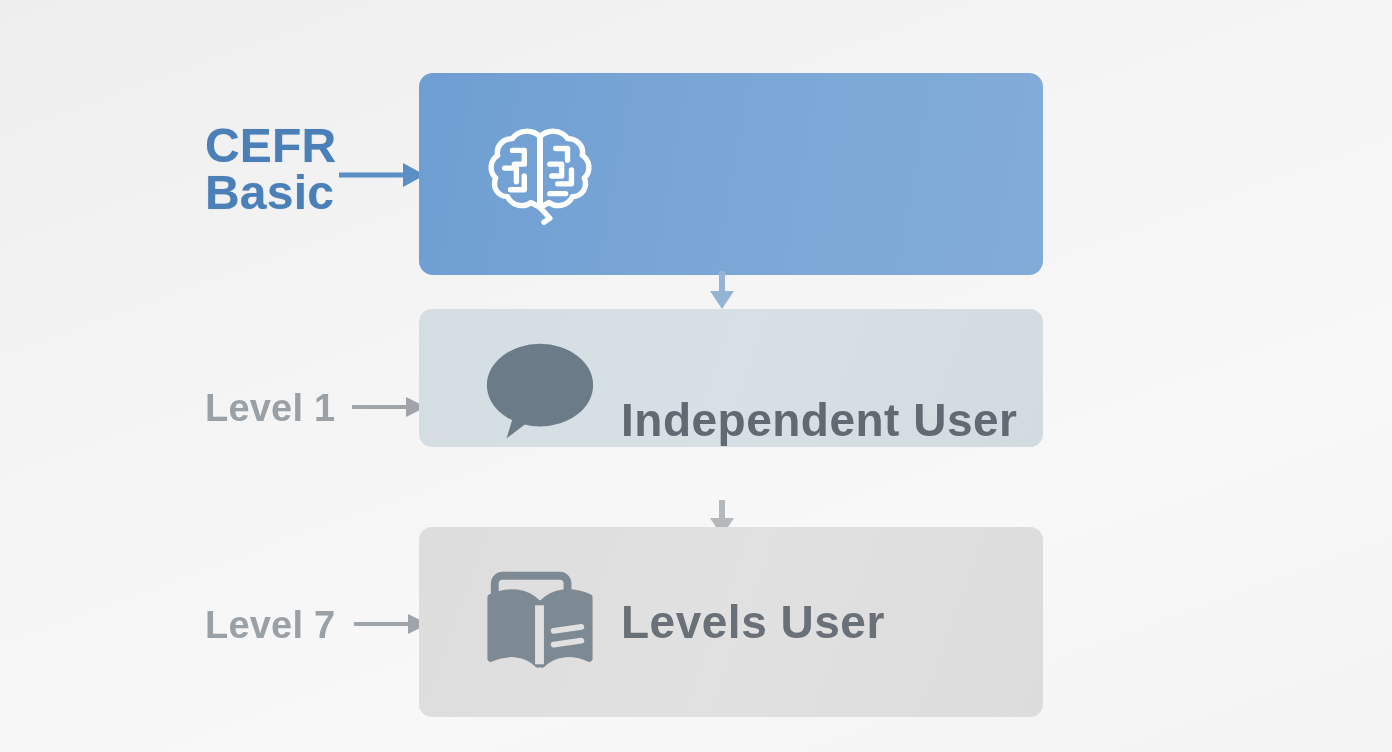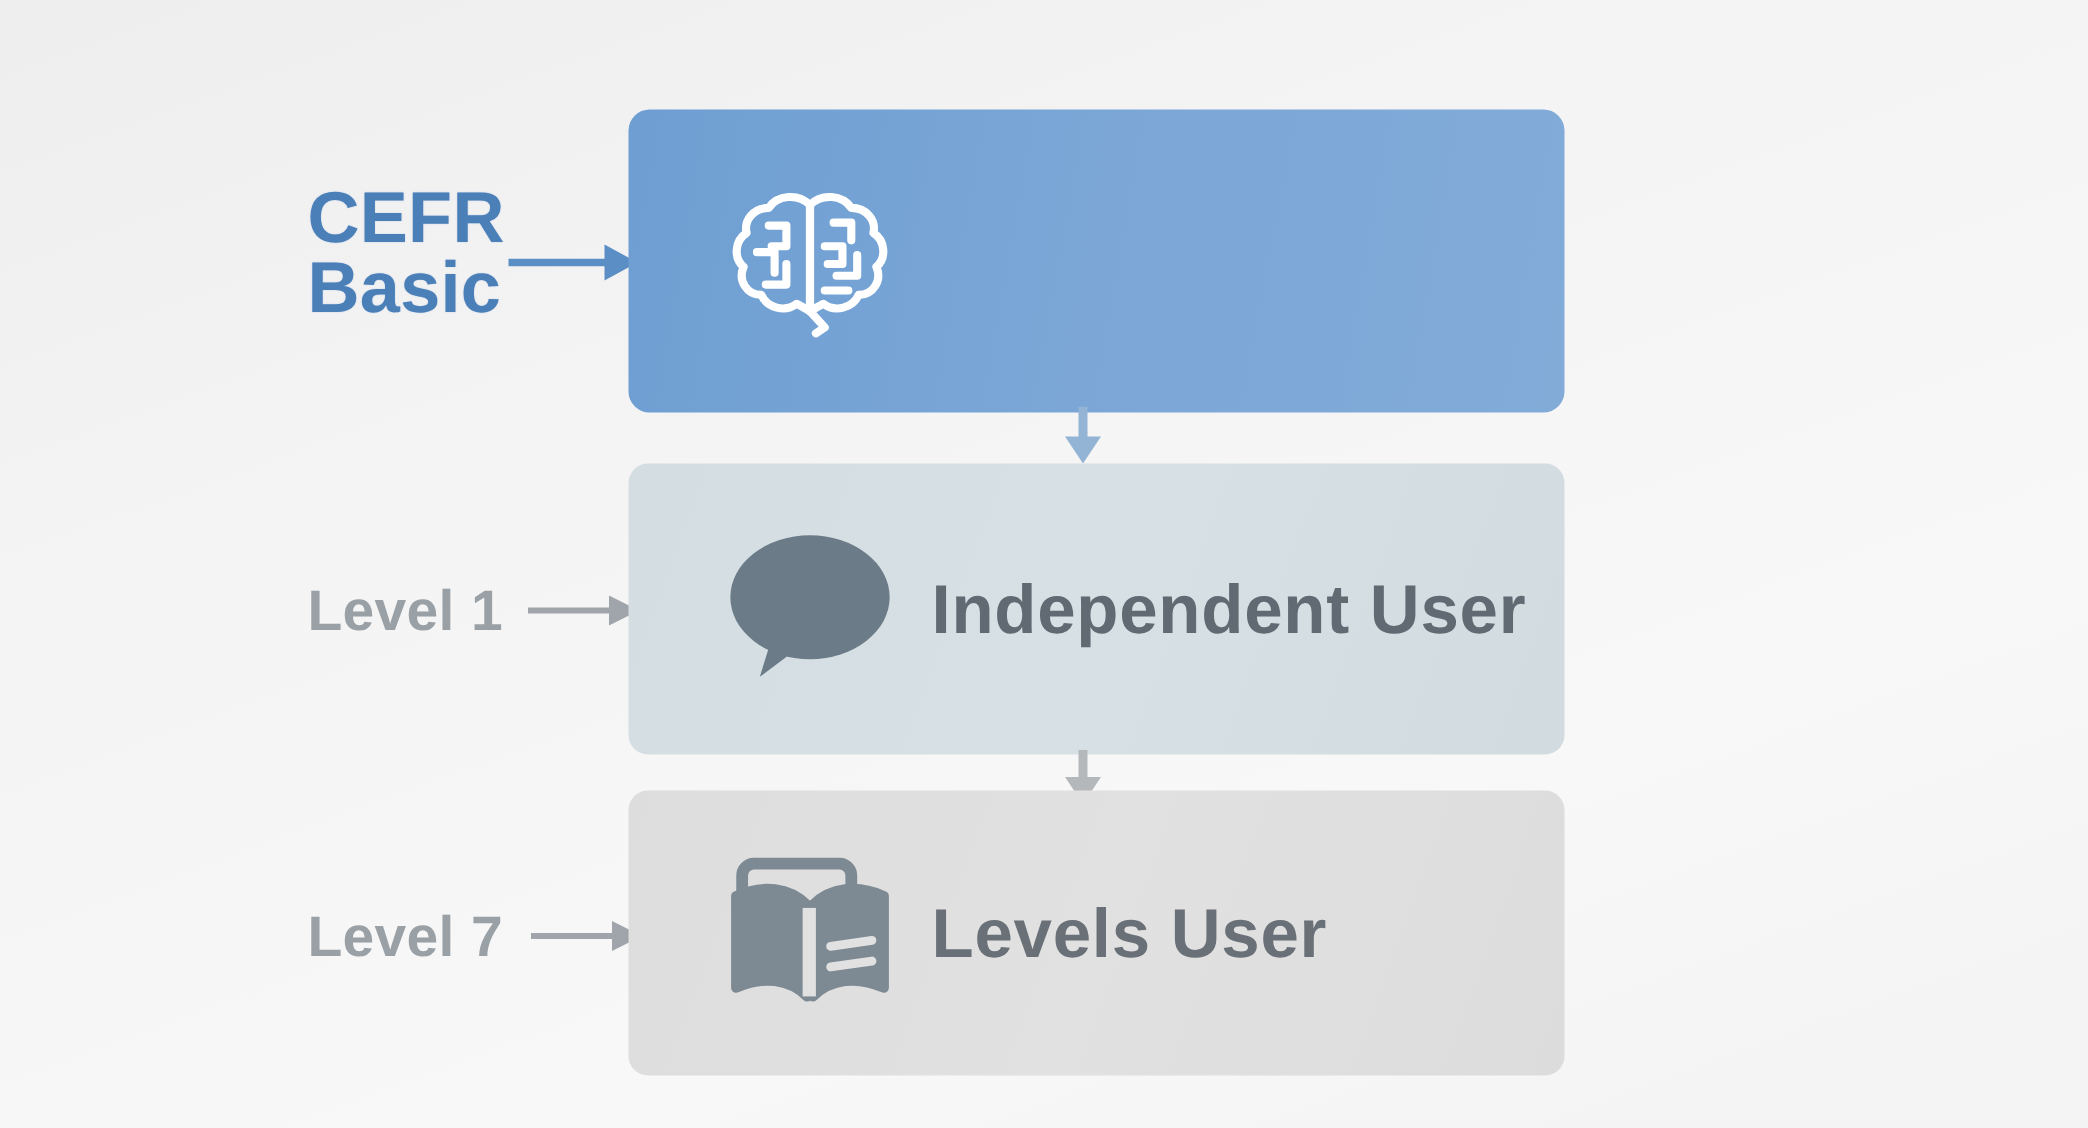--- a/index.html
+++ b/index.html
@@ -80,23 +80,24 @@
   }
 
   #box-top {
     top: 73px;
     height: 202px;
     background: linear-gradient(100deg, #6e9ed2 0%, #7aa6d6 45%, #82abd8 100%);
     border-radius: 14px;
   }
   #box-mid {
     top: 309px;
-    height: 194px;
+    height: 138px;
     background: linear-gradient(110deg, #d4dde1 0%, #d7e0e4 50%, #d2dbe0 100%);
     border-radius: 13px;
+    align-items: flex-end;
   }
   #box-bot {
     top: 527px;
     height: 190px;
     background: linear-gradient(110deg, #dddddd 0%, #e1e1e1 50%, #dcdcdc 100%);
     border-radius: 13px;
   }
 
   .box-icon {
     width: 118px;

